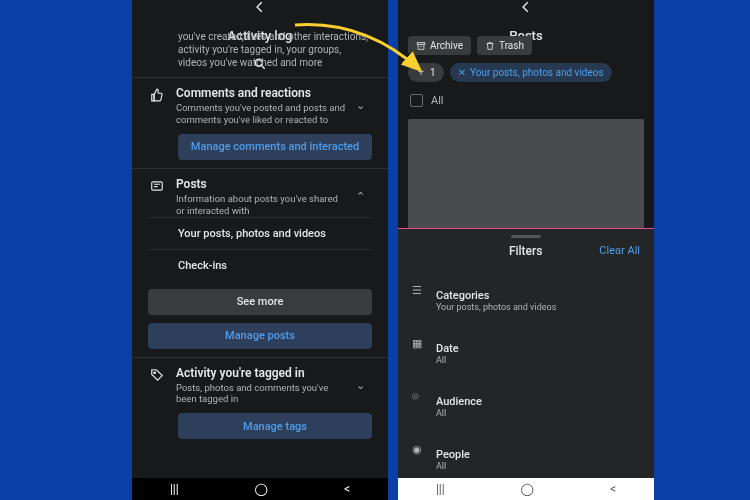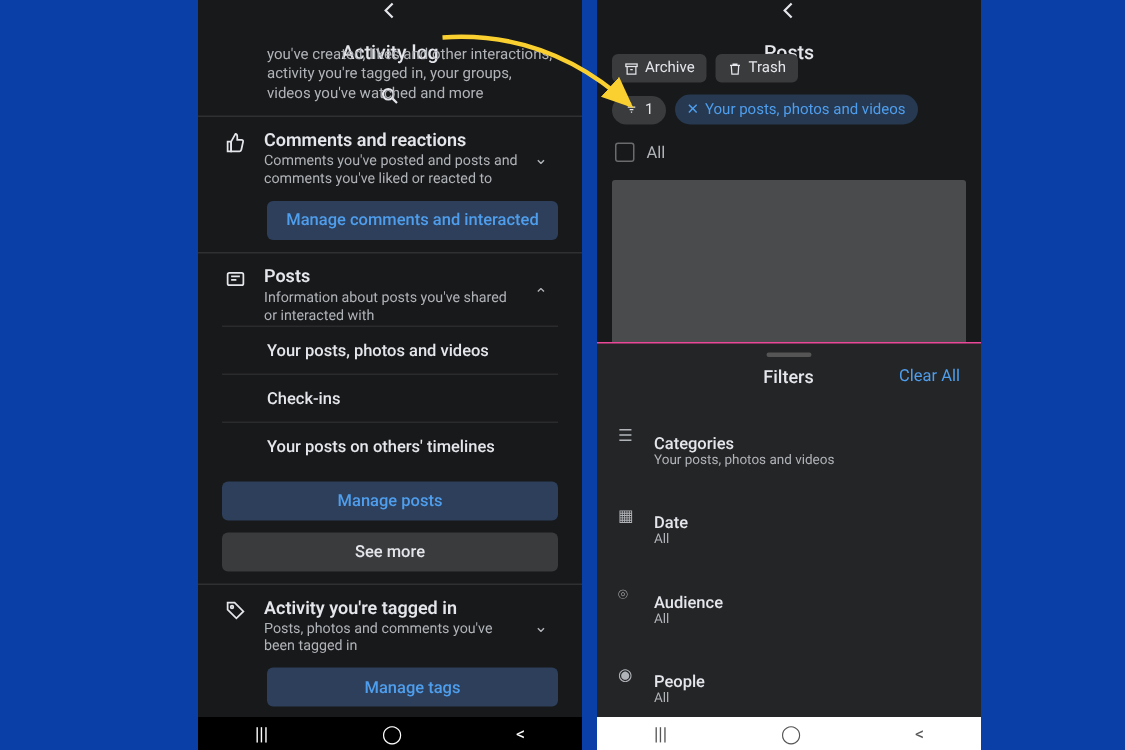--- a/index.html
+++ b/index.html
@@ -234,23 +234,22 @@
           </svg>
       </span>
       <div class="section-body">
         <div class="section-title">Posts</div>
         <div class="section-sub">Information about posts you've shared or interacted with</div>
       </div>
       <span class="chev">⌃</span>
     </div>
     <div class="subitem">Your posts, photos and videos</div>
     <div class="subitem">Check-ins</div>
-    <div class="subitem">Your posts on others' timelines</div>
+    <div class="btn gray" style="margin-left:0">See more</div>
     <div class="btn blue" style="margin-left:0">Manage posts</div>
-    <div class="btn gray" style="margin-left:0">See more</div>
   </div>
 
   <div class="section">
     <div class="section-head">
       <span class="section-icon">
         <svg width="14" height="14" viewBox="0 0 24 24" fill="none" stroke="currentColor" stroke-width="2">
             <path d="M3 3h8l10 10-8 8L3 11V3z"></path>
             <circle cx="8" cy="8" r="1.5"></circle>
           </svg>
       </span>

